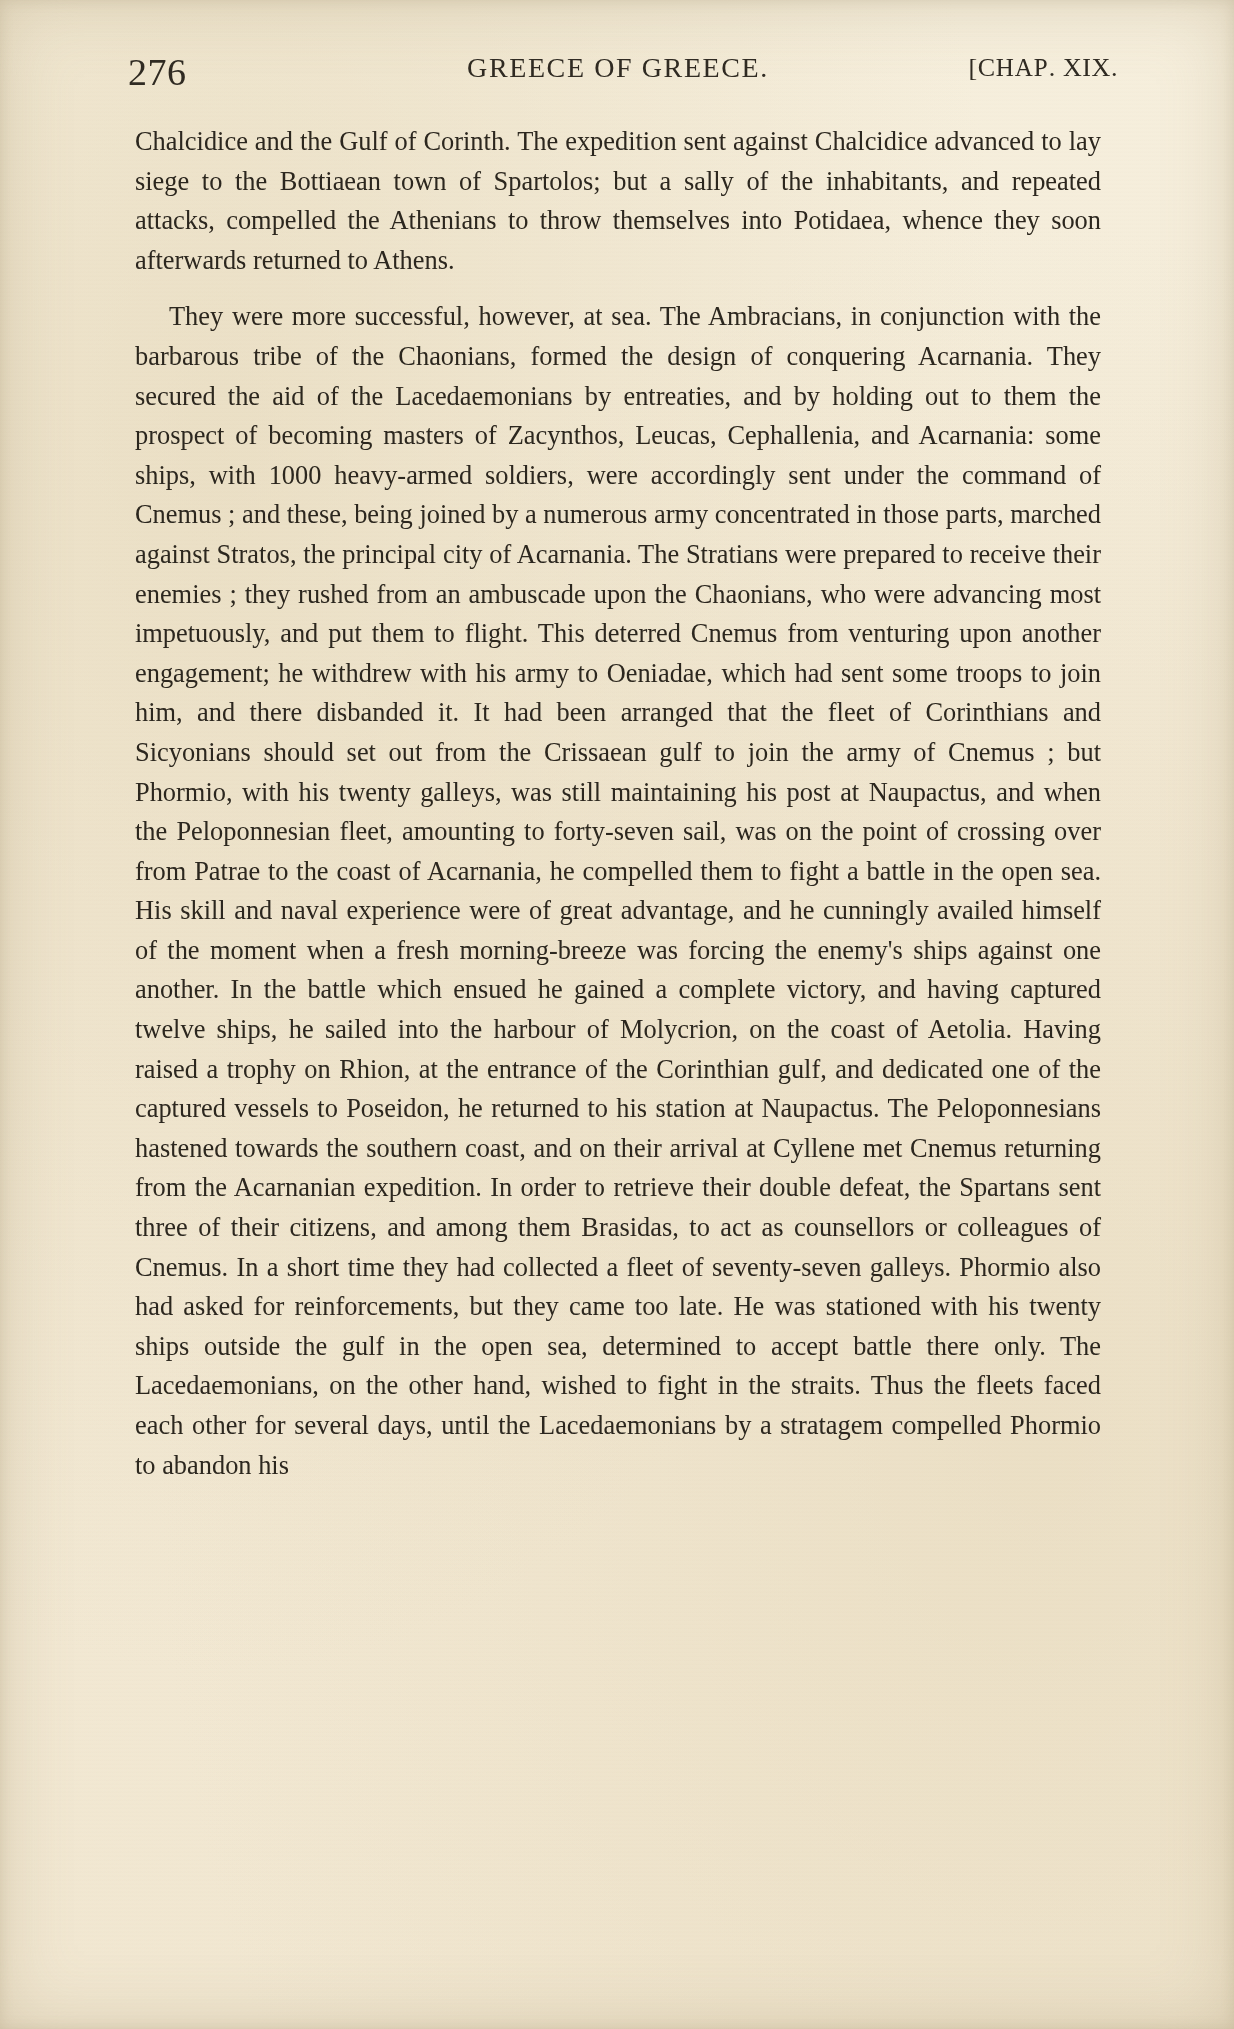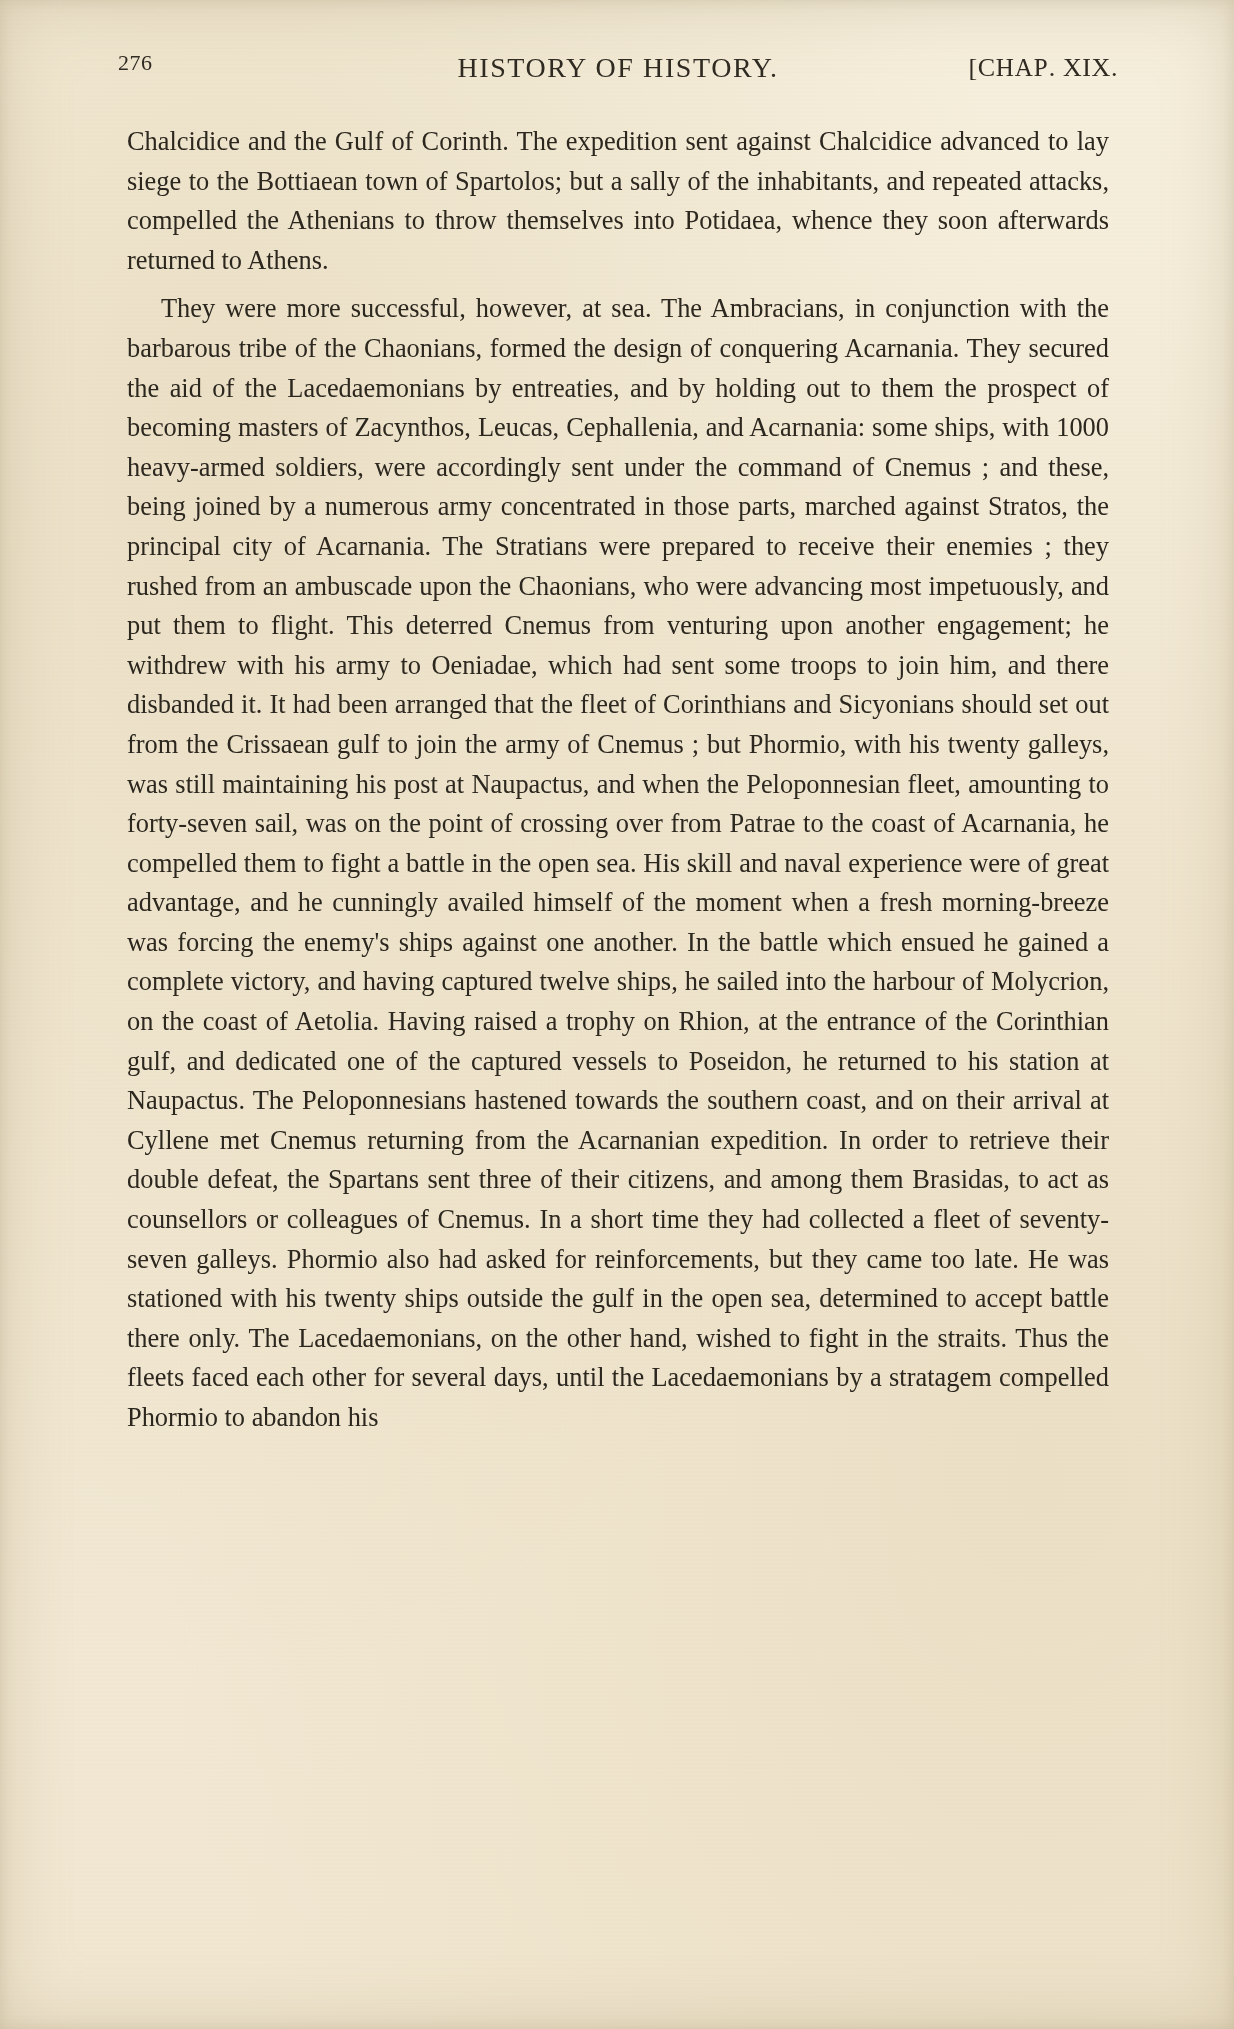--- a/index.html
+++ b/index.html
@@ -38,23 +38,23 @@
     top: 50px;
     width: 1000px;
   }
   .running-head {
     position: relative;
     height: 46px;
     color: #2f2a22;
   }
   .folio {
     position: absolute;
-    left: 0;
+    left: 10px;
     top: 0;
-    font-size: 22px;
+    font-size: 38px;
     letter-spacing: 0.5px;
   }
   .head-title {
     position: absolute;
     left: 0;
     right: 0;
     top: 2px;
     text-align: center;
     font-size: 28px;
     letter-spacing: 1.6px;
@@ -75,21 +75,21 @@
     margin-top: 26px;
     color: #2b261e;
     font-size: 26.4px;
     line-height: 39.6px;
     text-align: justify;
     text-justify: inter-word;
     -webkit-hyphens: none;
     hyphens: none;
   }
   .body-text p {
-    margin: 9px;
+    margin: 17px;
   }
   .body-text p.indent {
     text-indent: 34px;
     font-family: Liberation Serif, serif;
   }
   
   .grain {
     position: absolute;
     inset: 0;
     pointer-events: none;
@@ -99,21 +99,21 @@
   }
 </style>
 </head>
 <body>
 
 <div class="page">
   <div class="content">
 
     <div class="running-head">
       <span class="folio">276</span>
-      <span class="head-title">HISTORY OF HISTORY.</span>
+      <span class="head-title">GREECE OF GREECE.</span>
       <span class="chapter-ref">
         <span>[C</span><span class="sc">HAP</span><span>. XIX.</span>
       </span>
     </div>
 
     <div class="body-text">
       <p>Chalcidice and the Gulf of Corinth.  The expedition sent against Chalcidice advanced to lay siege to the Bottiaean town of Spartolos; but a sally of the inhabitants, and repeated attacks, compelled the Athenians to throw themselves into Potidaea, whence they soon afterwards returned to Athens.</p>
       <p class="indent">They were more successful, however, at sea.  The Ambracians, in conjunction with the barbarous tribe of the Chaonians, formed the design of conquering Acarnania.  They secured the aid of the Lacedaemonians by entreaties, and by holding out to them the prospect of becoming masters of Zacynthos, Leucas, Cephallenia, and Acarnania: some ships, with 1000 heavy-armed soldiers, were accordingly sent under the command of Cnemus ; and these, being joined by a numerous army concentrated in those parts, marched against Stratos, the principal city of Acarnania.  The Stratians were prepared to receive their enemies ; they rushed from an ambuscade upon the Chaonians, who were advancing most impetuously, and put them to flight.  This deterred Cnemus from venturing upon another engagement; he withdrew with his army to Oeniadae, which had sent some troops to join him, and there disbanded it.  It had been arranged that the fleet of Corinthians and Sicyonians should set out from the Crissaean gulf to join the army of Cnemus ; but Phormio, with his twenty galleys, was still maintaining his post at Naupactus, and when the Peloponnesian fleet, amounting to forty-seven sail, was on the point of crossing over from Patrae to the coast of Acarnania, he compelled them to fight a battle in the open sea.  His skill and naval experience were of great advantage, and he cunningly availed himself of the moment when a fresh morning-breeze was forcing the enemy's ships against one another.  In the battle which ensued he gained a complete victory, and having captured twelve ships, he sailed into the harbour of Molycrion, on the coast of Aetolia.  Having raised a trophy on Rhion, at the entrance of the Corinthian gulf, and dedicated one of the captured vessels to Poseidon, he returned to his station at Naupactus.  The Peloponnesians hastened towards the southern coast, and on their arrival at Cyllene met Cnemus returning from the Acarnanian expedition.  In order to retrieve their double defeat, the Spartans sent three of their citizens, and among them Brasidas, to act as counsellors or colleagues of Cnemus. In a short time they had collected a fleet of seventy-seven galleys. Phormio also had asked for reinforcements, but they came too late.  He was stationed with his twenty ships outside the gulf in the open sea, determined to accept battle there only.  The Lacedaemonians, on the other hand, wished to fight in the straits. Thus the fleets faced each other for several days, until the Lacedaemonians by a stratagem compelled Phormio to abandon his</p>
     </div>
 

